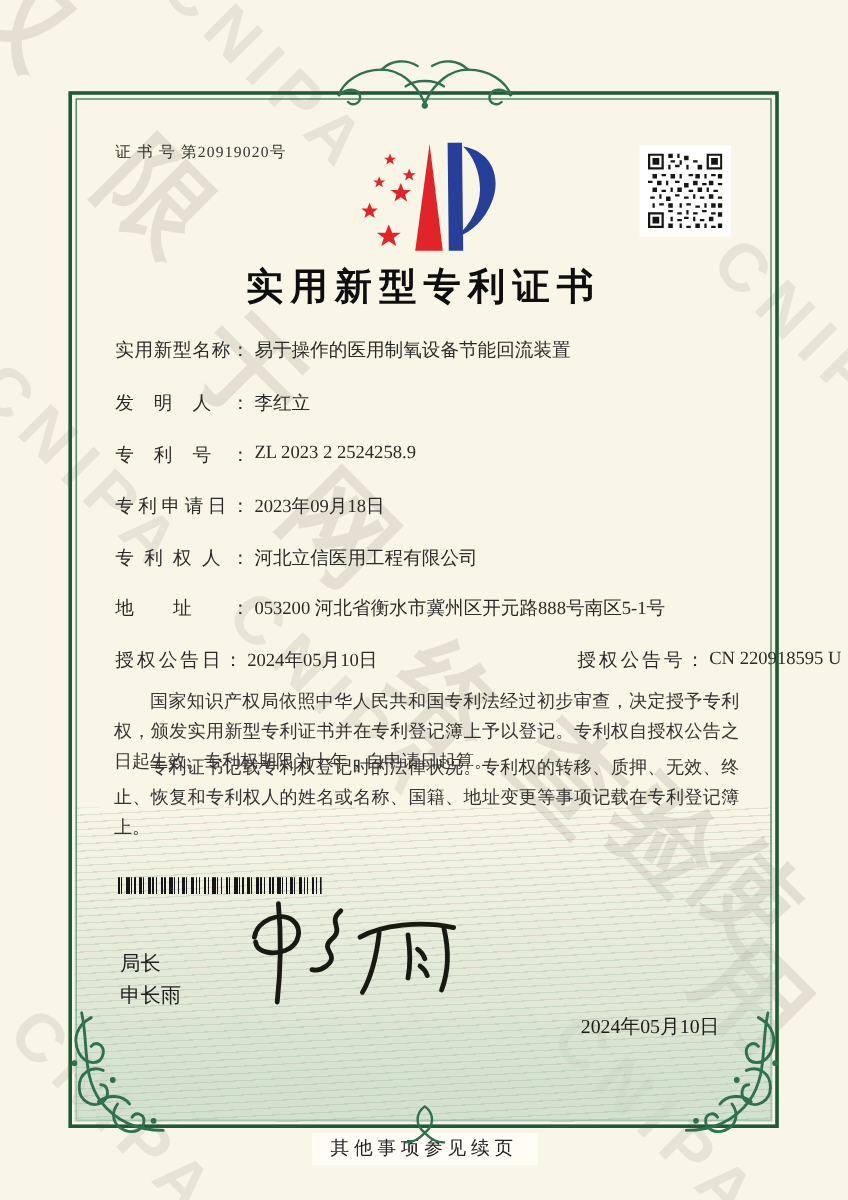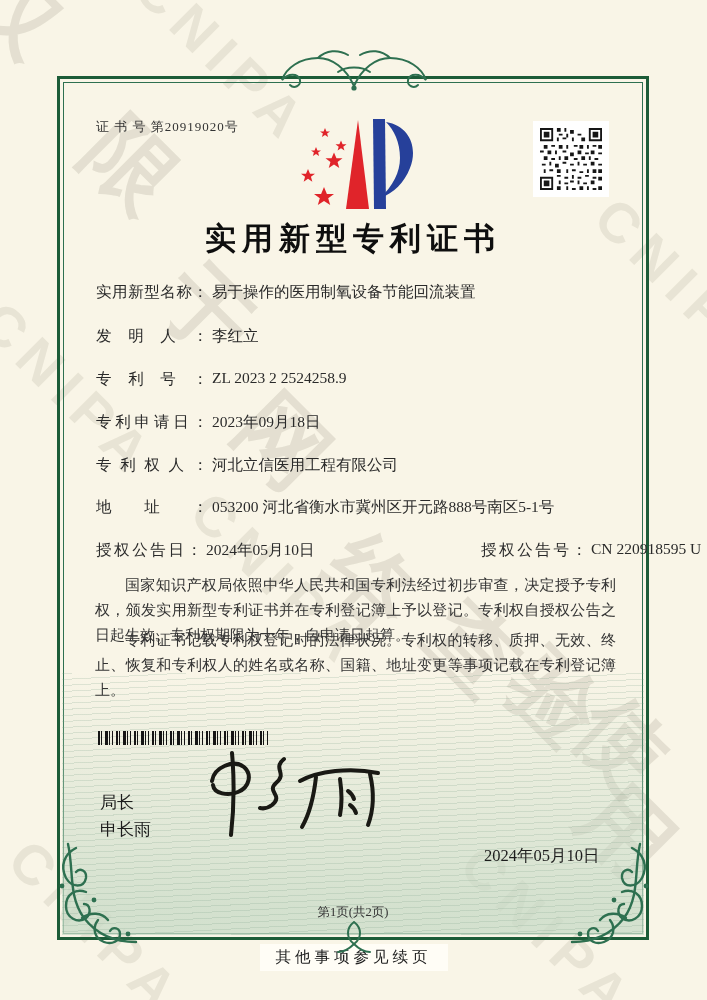--- a/index.html
+++ b/index.html
@@ -221,20 +221,19 @@
         <path d="M116,30 C114,48 110,66 102,80"></path>
         <path d="M170,27 C174,44 174,62 168,78"></path>
         <path d="M140,32 C142,46 142,58 140,68"></path>
         <path d="M148,44 C151,46 153,49 154,52"></path>
         <path d="M150,58 C153,60 155,63 156,66"></path>
       </g>
     </svg>
 
     <div class="issue-date">2024年05月10日</div>
 
-    <div class="page-no">第1页(共2页)</div>
 
     <div class="footer-note-wrap">
       <span class="footer-note">其他事项参见续页</span>
     </div>
 
   </div>
 </div>
 
 </body></html>

